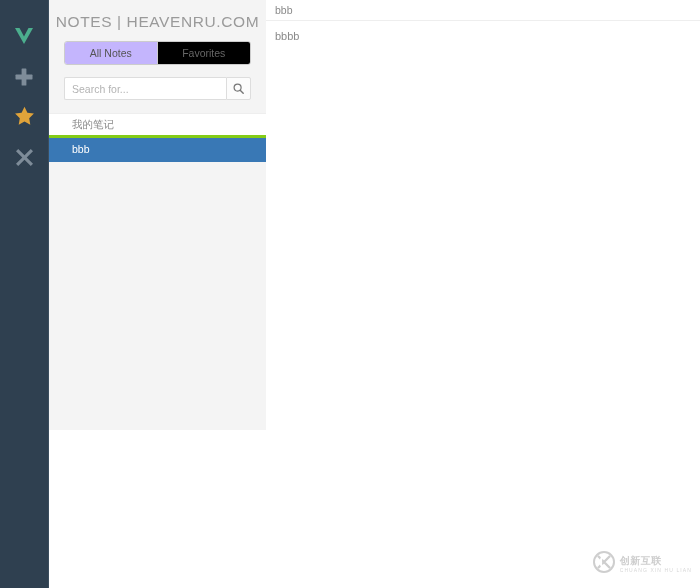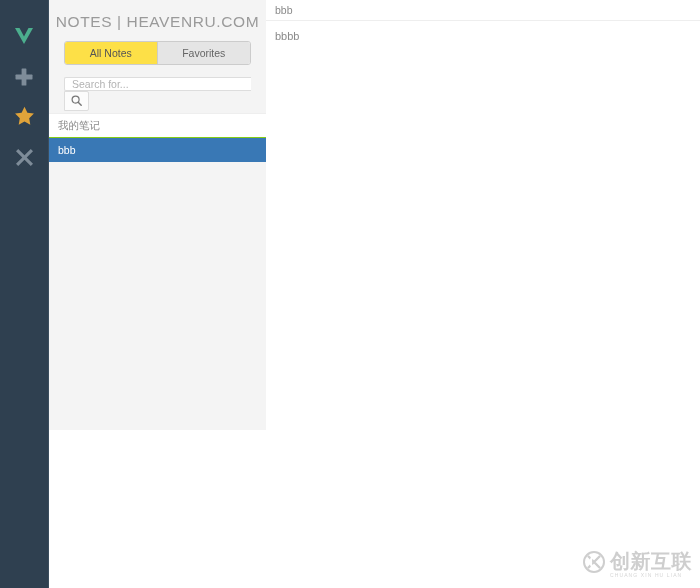--- a/index.html
+++ b/index.html
@@ -77,34 +77,33 @@
     background: #ffffff;
   }
   .tab {
     flex: 1 1 50%;
     display: flex;
     align-items: center;
     justify-content: center;
     font-size: 10.5px;
     color: #666666;
     cursor: pointer;
-    background: #e5e5e5;
+    background: #000000;
     box-sizing: border-box;
   }
   .tab.active {
-    background: #fde047;
+    background: #c4b5fd;
     color: #555555;
     border-right: 1px solid #cccccc;
   }
   .searchbar {
     display: flex;
     margin: 12px 15px 0 15px;
     height: 23px;
     box-sizing: border-box;
-    flex-direction: column;
   }
   .search-input {
     flex: 1 1 auto;
     border: 1px solid #dddddd;
     border-right: none;
     border-radius: 2px 0 0 2px;
     background: #ffffff;
     font-size: 10.5px;
     color: #666666;
     padding: 0 7px;
@@ -127,24 +126,24 @@
 
   .notes {
     margin-top: 13px;
     background: #ffffff;
     border-top: 1px solid #eeeeee;
   }
   .note-row {
     height: 24px;
     display: flex;
     align-items: center;
-    padding-left: 9px;
+    padding-left: 23px;
     font-size: 10.5px;
     color: #8a8a8a;
-    border-bottom: 1px solid #84cc16;
+    border-bottom: 3px solid #84cc16;
     background: #ffffff;
     cursor: pointer;
     box-sizing: border-box;
     white-space: nowrap;
     overflow: hidden;
   }
   .note-row.selected {
     background: #3978b5;
     color: #ffffff;
     border-bottom-color: #3978b5;
@@ -186,21 +185,21 @@
     right: 8px;
     bottom: 10px;
     display: flex;
     align-items: center;
     opacity: 0.85;
     pointer-events: none;
   }
   .wm-mark { margin-right: 4px; }
   .wm-text { display: flex; flex-direction: column; line-height: 1; }
   .wm-cn {
-    font-size: 20px;
+    font-size: 10px;
     color: #c6c6c6;
     letter-spacing: 0.5px;
     font-weight: 700;
   }
   .wm-en {
     font-size: 5px;
     color: #cfcfcf;
     letter-spacing: 1.1px;
     margin-top: 2px;
   }

